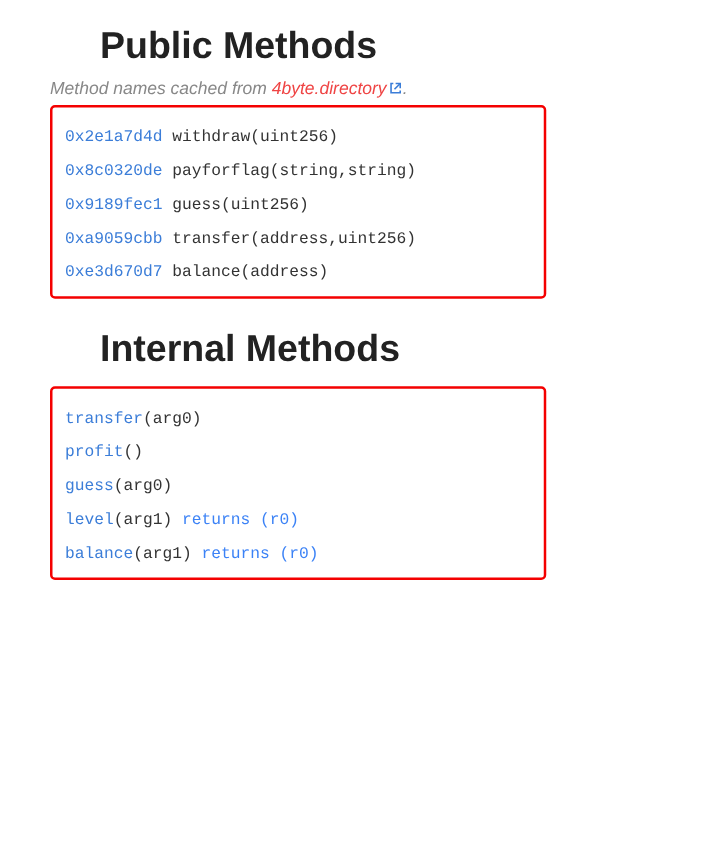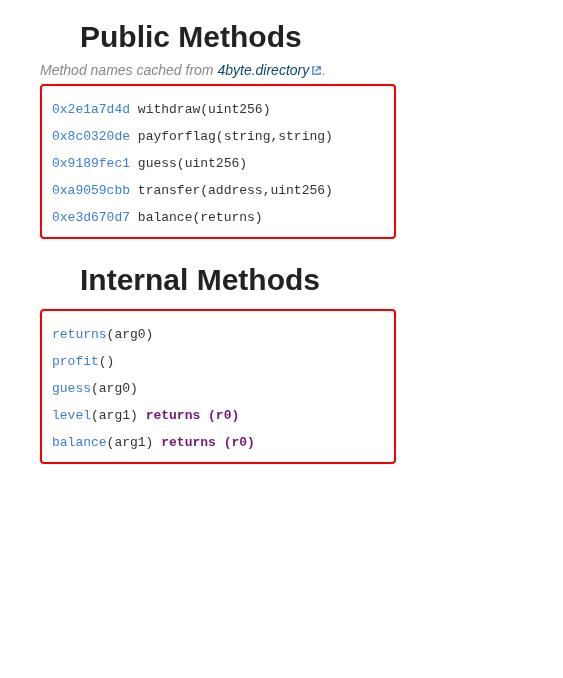--- a/index.html
+++ b/index.html
@@ -17,82 +17,82 @@
       color: #222;
       margin-left: 40px;
     }
     .subtitle {
       font-style: italic;
       color: #888;
       font-size: 14px;
       margin-bottom: 6px;
     }
     .subtitle a {
-      color: #0c4a6e;
+      color: #ef4444;
       text-decoration: none;
     }
     .ext-icon {
       display: inline-block;
       width: 11px;
       height: 11px;
       vertical-align: -1px;
       margin-left: 2px;
     }
     .ext-icon svg { display: block; }
     .box {
       border: 2.5px solid #f40000;
       border-radius: 4px;
       padding: 10px 10px 8px 10px;
       margin-bottom: 24px;
-      width: 356px;
+      width: 397px;
     }
     .method-row {
       font-family: "Consolas", "Courier New", monospace;
       font-size: 13px;
       color: #333;
       margin: 6px 0 12px 0;
       white-space: nowrap;
     }
     .method-row:last-child {
       margin-bottom: 4px;
     }
     .hash {
       color: #3b7dd8;
     }
     .fname {
       color: #3b7dd8;
     }
     .sig { color: #333; }
-    .ret { color: #701a75; font-weight: bold; }
+    .ret { color: #3b82f6; }
     .section-gap { height: 4px; }
   </style>
 </head>
 <body>
 
 <h2>Public Methods</h2>
 
 <div class="subtitle">
   <span>Method names cached from </span><a href="#"><span>4byte.directory</span><span class="ext-icon"><svg viewBox="0 0 12 12" fill="none" stroke="#3b7dd8" stroke-width="1.4">
           <path d="M4 2 H2 V10 H10 V8"></path>
           <path d="M6 2 H10 V6"></path>
           <path d="M10 2 L5 7"></path>
         </svg></span></a><span>.</span>
 </div>
 
 <div class="box" id="public-box">
     <div class="method-row"><span class="hash">0x2e1a7d4d</span> <span class="sig">withdraw(uint256)</span></div>
     <div class="method-row"><span class="hash">0x8c0320de</span> <span class="sig">payforflag(string,string)</span></div>
     <div class="method-row"><span class="hash">0x9189fec1</span> <span class="sig">guess(uint256)</span></div>
     <div class="method-row"><span class="hash">0xa9059cbb</span> <span class="sig">transfer(address,uint256)</span></div>
-    <div class="method-row"><span class="hash">0xe3d670d7</span> <span class="sig">balance(returns)</span></div>
+    <div class="method-row"><span class="hash">0xe3d670d7</span> <span class="sig">balance(address)</span></div>
   </div>
 
 <h2>Internal Methods</h2>
 
 <div class="section-gap"></div>
 
 <div class="box" id="internal-box">
-    <div class="method-row"><span class="fname">returns</span><span class="sig">(arg0)</span></div>
+    <div class="method-row"><span class="fname">transfer</span><span class="sig">(arg0)</span></div>
     <div class="method-row"><span class="fname">profit</span><span class="sig">()</span></div>
     <div class="method-row"><span class="fname">guess</span><span class="sig">(arg0)</span></div>
     <div class="method-row"><span class="fname">level</span><span class="sig">(arg1)</span><span class="ret"> returns (r0)</span></div>
     <div class="method-row"><span class="fname">balance</span><span class="sig">(arg1)</span><span class="ret"> returns (r0)</span></div>
   </div>
 
 </body></html>

